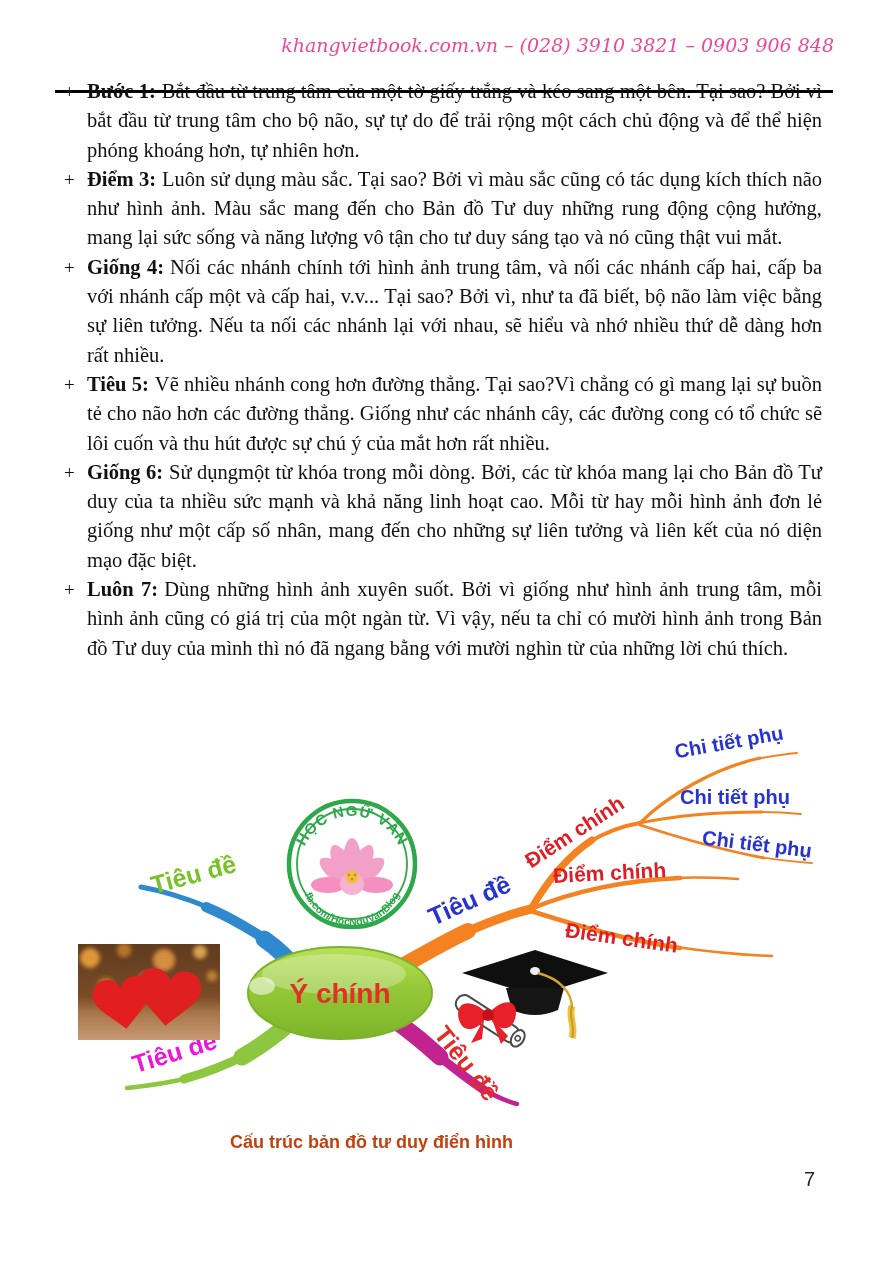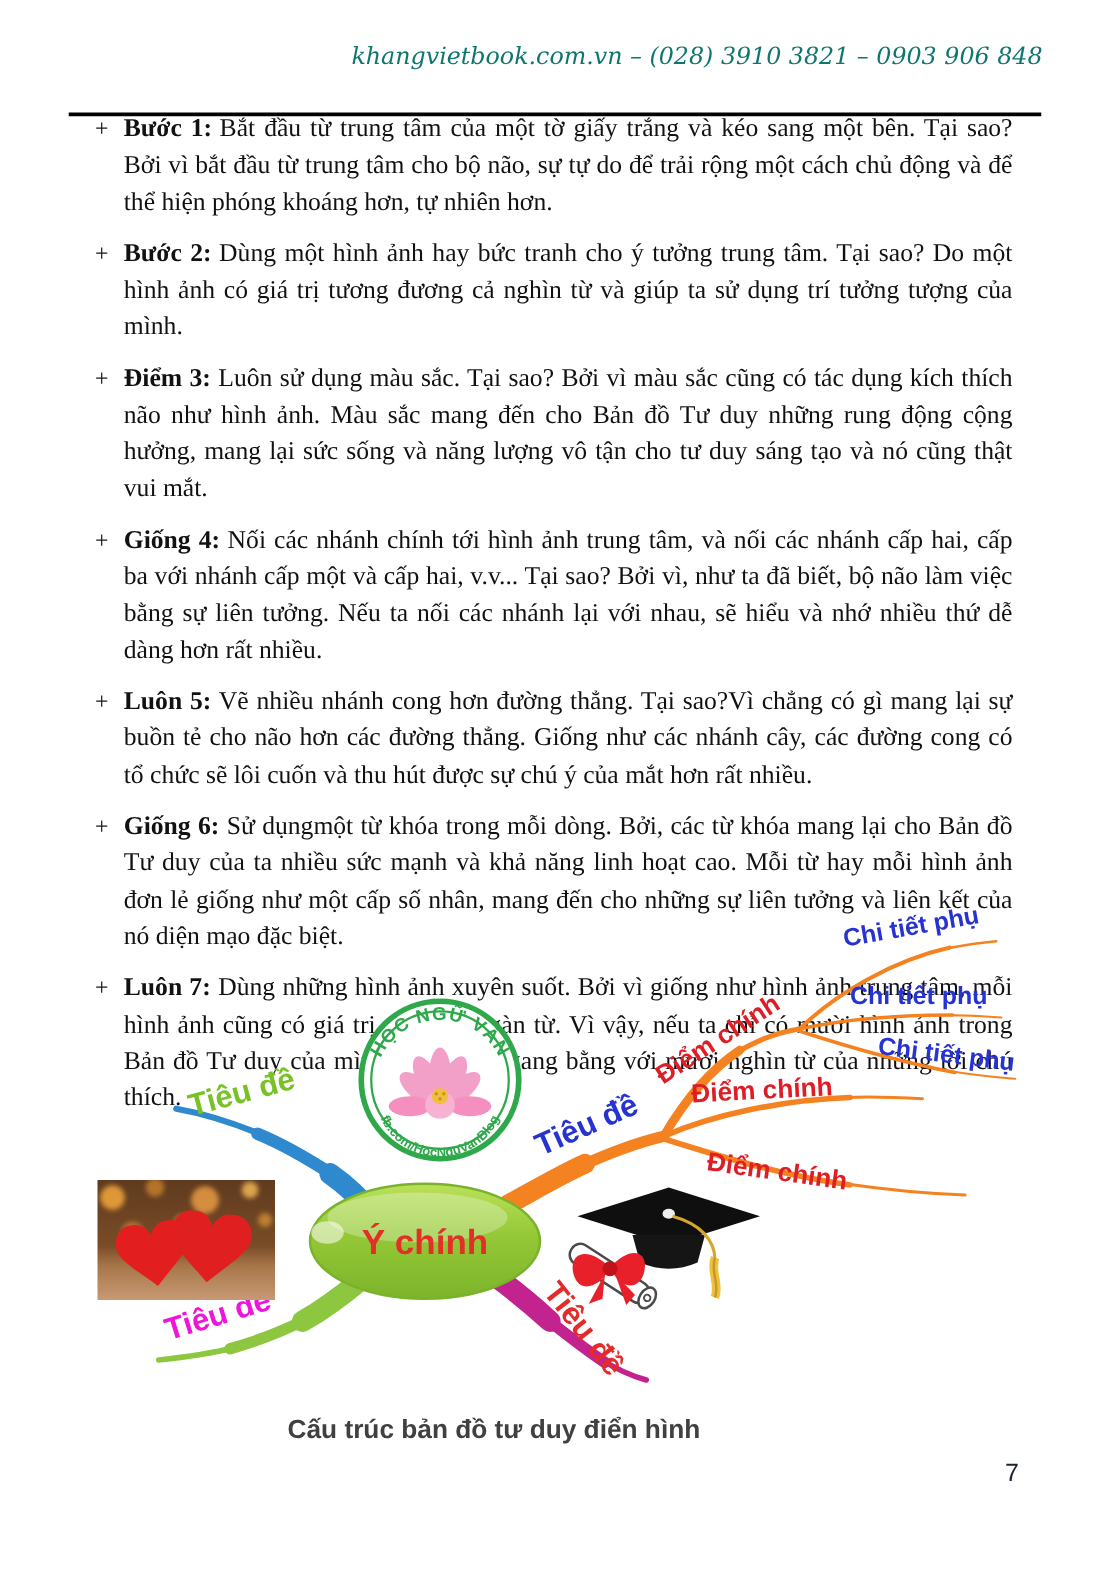--- a/index.html
+++ b/index.html
@@ -1,25 +1,25 @@
 <!DOCTYPE html>
 <html><head>
 <meta charset="utf-8">
 <style>
   html,body{margin:0;padding:0;background:#fff;}
   .page{position:relative;width:888px;height:1265px;background:#fff;overflow:hidden;
         font-family:"Liberation Serif",serif;color:#111;}
   
   .contact{position:absolute;top:34px;right:54px;font-style:italic;
-           font-family:"DejaVu Serif",serif;font-size:19px;color:#0f766e;}
+           font-family:"DejaVu Serif",serif;font-size:19px;color:#ec4899;}
   .rule{position:absolute;top:90px;left:55px;width:778px;height:3px;background:#000;}
   
   .steps{position:absolute;top:77px;left:64px;width:758px;font-size:20.5px;
          line-height:29.3px;text-align:justify;}
-  .step{margin:12px;padding-left:23px;text-indent:-23px;}
+  .step{margin:0;padding-left:23px;text-indent:-23px;}
   .step .marker{display:inline-block;width:23px;text-indent:0;font-size:19px;}
   .step b{font-weight:bold;margin-right:6px;}
   
   .diagram-svg{position:absolute;left:0;top:720px;width:888px;height:500px;}
   .lbl{position:absolute;font-family:"Liberation Sans",sans-serif;font-weight:bold;
        white-space:nowrap;}
   .lbl-tieude{font-size:25px;}
   .lbl-diemchinh{font-size:21px;color:#de1e26;}
   .lbl-chitiet{font-size:20px;color:#2733d0;}
   
@@ -32,38 +32,37 @@
       radial-gradient(circle 18px at 92px 22px, rgba(240,160,70,.8) 60%, transparent 62%),
       radial-gradient(circle 11px at 128px 14px, rgba(250,190,90,.8) 60%, transparent 62%),
       radial-gradient(circle 14px at 34px 48px, rgba(230,150,60,.6) 60%, transparent 62%),
       radial-gradient(circle 10px at 74px 40px, rgba(250,185,95,.7) 60%, transparent 62%),
       radial-gradient(circle 13px at 116px 46px, rgba(220,140,55,.65) 60%, transparent 62%),
       radial-gradient(circle 9px at 140px 38px, rgba(244,168,60,.6) 60%, transparent 62%);}
   .photo svg{position:absolute;}
   
   .gradcap{position:absolute;left:450px;top:946px;width:170px;height:105px;}
   .caption{position:absolute;left:230px;top:1132px;font-family:"Liberation Sans",sans-serif;
-           font-weight:bold;font-size:21px;color:#404040;}
+           font-weight:bold;font-size:18px;color:#c2410c;}
   .pagenum{position:absolute;left:804px;top:1168px;font-family:"Liberation Sans",sans-serif;
            font-size:20px;color:#1c2430;}
 </style>
 </head>
 <body>
 
 <div class="page">
 
   <div class="contact">khangvietbook.com.vn – (028) 3910 3821 – 0903 906 848</div>
   <div class="rule"></div>
 
   <div class="steps">
     <p class="step"><span class="marker">+</span><b>Bước 1:</b><span>Bắt đầu từ trung tâm của một tờ giấy trắng và kéo sang một bên. Tại sao? Bởi vì bắt đầu từ trung tâm cho bộ não, sự tự do để trải rộng một cách chủ động và để thể hiện phóng khoáng hơn, tự nhiên hơn.</span></p>
-    <p class="step"><span class="marker">+</span><b>Bước 2:</b><span>Dùng một hình ảnh hay bức tranh cho ý tưởng trung tâm. Tại sao? Do một hình ảnh có giá trị tương đương cả nghìn từ và giúp ta sử dụng trí tưởng tượng của mình.</span></p>
     <p class="step"><span class="marker">+</span><b>Điểm 3:</b><span>Luôn sử dụng màu sắc. Tại sao? Bởi vì màu sắc cũng có tác dụng kích thích não như hình ảnh. Màu sắc mang đến cho Bản đồ Tư duy những rung động cộng hưởng, mang lại sức sống và năng lượng vô tận cho tư duy sáng tạo và nó cũng thật vui mắt.</span></p>
     <p class="step"><span class="marker">+</span><b>Giống 4:</b><span>Nối các nhánh chính tới hình ảnh trung tâm, và nối các nhánh cấp hai, cấp ba với nhánh cấp một và cấp hai, v.v... Tại sao? Bởi vì, như ta đã biết, bộ não làm việc bằng sự liên tưởng. Nếu ta nối các nhánh lại với nhau, sẽ hiểu và nhớ nhiều thứ dễ dàng hơn rất nhiều.</span></p>
-    <p class="step"><span class="marker">+</span><b>Luôn 5:</b><span>Vẽ nhiều nhánh cong hơn đường thẳng. Tại sao?Vì chẳng có gì mang lại sự buồn tẻ cho não hơn các đường thẳng. Giống như các nhánh cây, các đường cong có tổ chức sẽ lôi cuốn và thu hút được sự chú ý của mắt hơn rất nhiều.</span></p>
+    <p class="step"><span class="marker">+</span><b>Tiêu 5:</b><span>Vẽ nhiều nhánh cong hơn đường thẳng. Tại sao?Vì chẳng có gì mang lại sự buồn tẻ cho não hơn các đường thẳng. Giống như các nhánh cây, các đường cong có tổ chức sẽ lôi cuốn và thu hút được sự chú ý của mắt hơn rất nhiều.</span></p>
     <p class="step"><span class="marker">+</span><b>Giống 6:</b><span>Sử dụngmột từ khóa trong mỗi dòng. Bởi, các từ khóa mang lại cho Bản đồ Tư duy của ta nhiều sức mạnh và khả năng linh hoạt cao. Mỗi từ hay mỗi hình ảnh đơn lẻ giống như một cấp số nhân, mang đến cho những sự liên tưởng và liên kết của nó diện mạo đặc biệt.</span></p>
     <p class="step"><span class="marker">+</span><b>Luôn 7:</b><span>Dùng những hình ảnh xuyên suốt. Bởi vì giống như hình ảnh trung tâm, mỗi hình ảnh cũng có giá trị của một ngàn từ. Vì vậy, nếu ta chỉ có mười hình ảnh trong Bản đồ Tư duy của mình thì nó đã ngang bằng với mười nghìn từ của những lời chú thích.</span></p>
   </div>
 
   <svg class="diagram-svg" viewBox="0 720 888 500">
     <defs>
       <linearGradient id="gg" x1="0" y1="0" x2="0" y2="1">
         <stop offset="0" stop-color="#b9e159"></stop>
         <stop offset="0.45" stop-color="#95c837"></stop>
         <stop offset="1" stop-color="#7cb42a"></stop>

